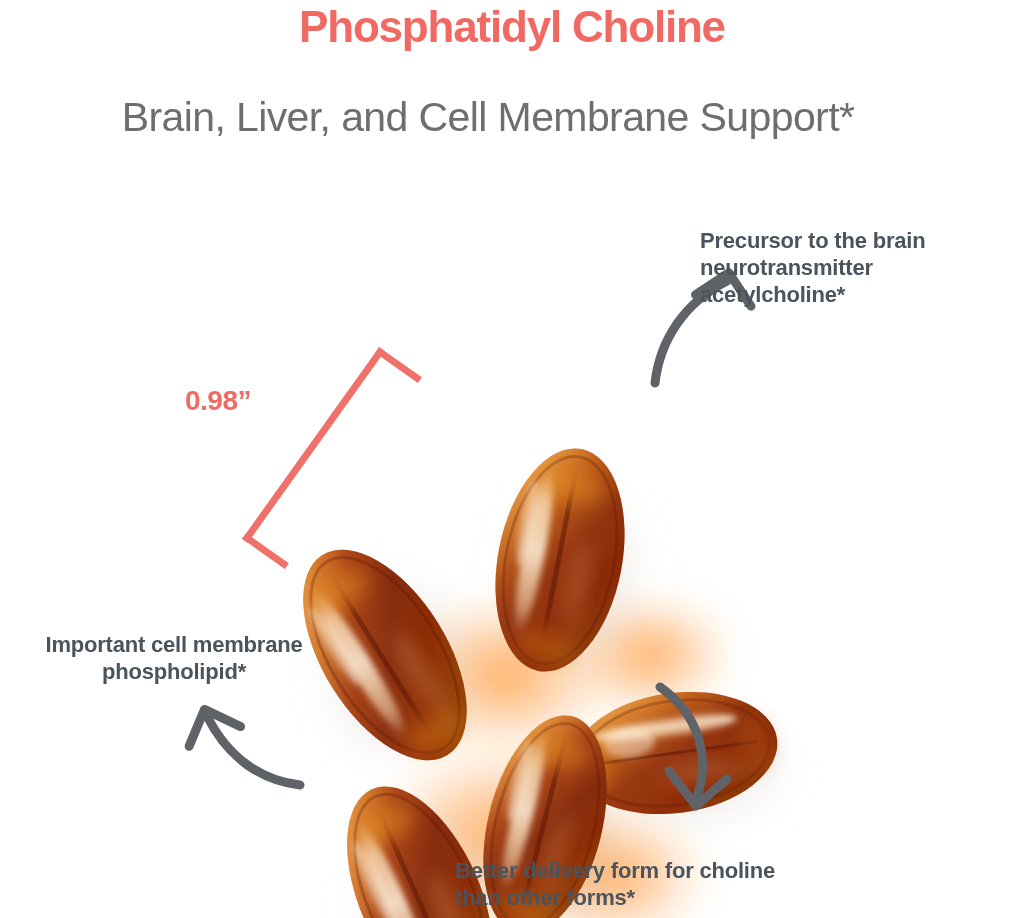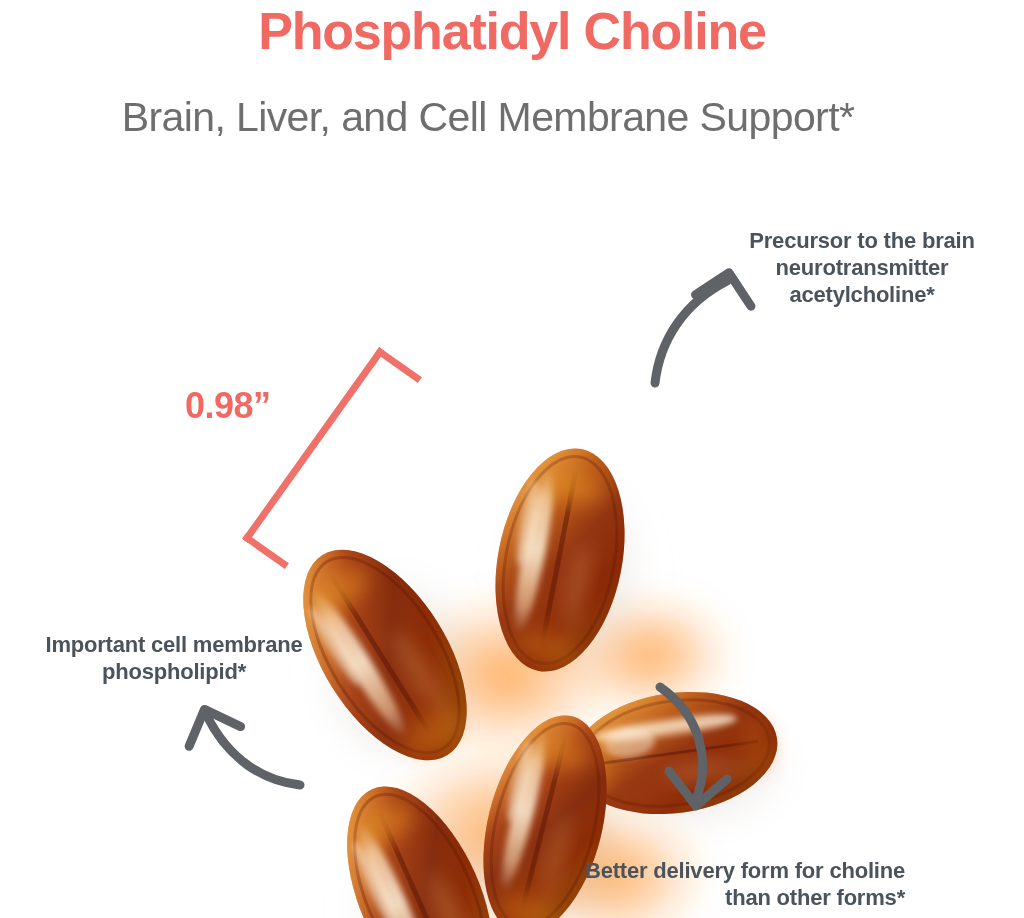--- a/index.html
+++ b/index.html
@@ -9,21 +9,21 @@
     font-family:"Liberation Sans", sans-serif;
     overflow:hidden;
     position:relative;
   }
   #stage{position:relative;width:1024px;height:918px;background:#ffffff;overflow:hidden;}
 
   
   .title{
     position:absolute;left:0;top:4px;width:1024px;
     text-align:center;
-    font-size:52px;font-weight:bold;
+    font-size:44px;font-weight:bold;
     letter-spacing:-1.2px;
     color:#f06a63;
     line-height:1.05;
     white-space:nowrap;
   }
   .subtitle{
     position:absolute;left:0;top:95px;width:976px;
     text-align:center;
     font-size:41px;font-weight:normal;
     letter-spacing:-0.6px;
@@ -38,28 +38,28 @@
 
   
   .callout{
     position:absolute;
     color:#4b545c;
     font-weight:bold;
     line-height:1.22;
     letter-spacing:-0.2px;
     white-space:pre-line;
   }
-  #callout-precursor{ left:700px; top:228px; width:324px; font-size:22px; text-align:center; }
+  #callout-precursor{ left:700px; top:228px; width:324px; font-size:22px; }
   #callout-phospholipid{ left:-2px; top:632px; width:352px; font-size:22px; text-align:center; }
-  #callout-delivery{ left:455px; top:858px; width:450px; font-size:22px; text-align:right; }
+  #callout-delivery{ left:455px; top:858px; width:450px; font-size:22px; text-align:left; }
 
   
   #measure-label{
     position:absolute;left:185px;top:385px;width:120px;
-    color:#f06a63;font-weight:bold;font-size:36px;
+    color:#f06a63;font-weight:bold;font-size:28px;
     letter-spacing:-0.5px;text-align:left;white-space:nowrap;
   }
 </style>
 </head>
 <body>
 
 <div id="stage">
 
   <div class="title">Phosphatidyl Choline</div>
 

